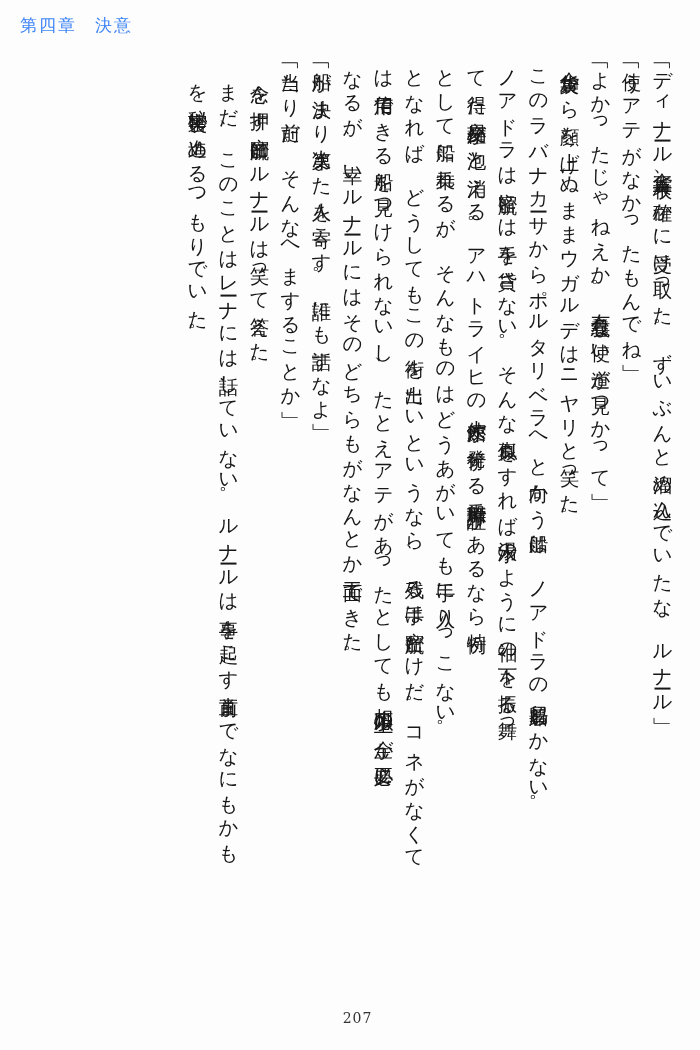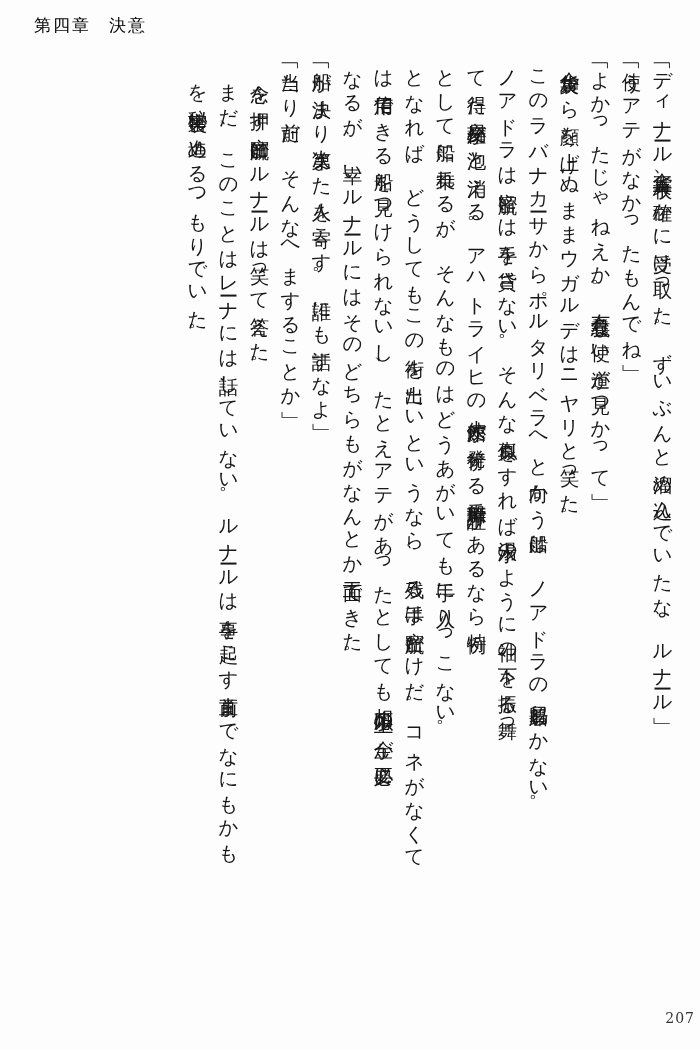--- a/index.html
+++ b/index.html
@@ -21,24 +21,24 @@
     left: 0; top: 0;
     width: 700px;
     height: 1050px;
     background: #fdfdfd;
   }
 
   
   .page-header {
     position: absolute;
     top: 14px;
-    left: 34px;
+    left: 20px;
     font-size: 17px;
     letter-spacing: 2px;
-    color: #000000;
+    color: #3b82f6;
     white-space: nowrap;
     font-family: "DejaVu Serif", serif;
   }
   .page-header .chap-num {
     margin-right: 18px;
   }
 
   
   .body-area {
     position: absolute;
@@ -68,23 +68,23 @@
   }
 
   
   .vcol.indent {
     padding-top: 14px;
   }
 
   .page-number {
     position: absolute;
     bottom: 24px;
-    left: 8px;
+    left: 14px;
     width: 687px;
-    text-align: right;
+    text-align: center;
     font-size: 14px;
     color: #333;
     font-family: "DejaVu Serif", serif;
     letter-spacing: 1px;
   }
 
   .footer-mark {
     position: absolute;
     bottom: 4px;
     left: 0;

